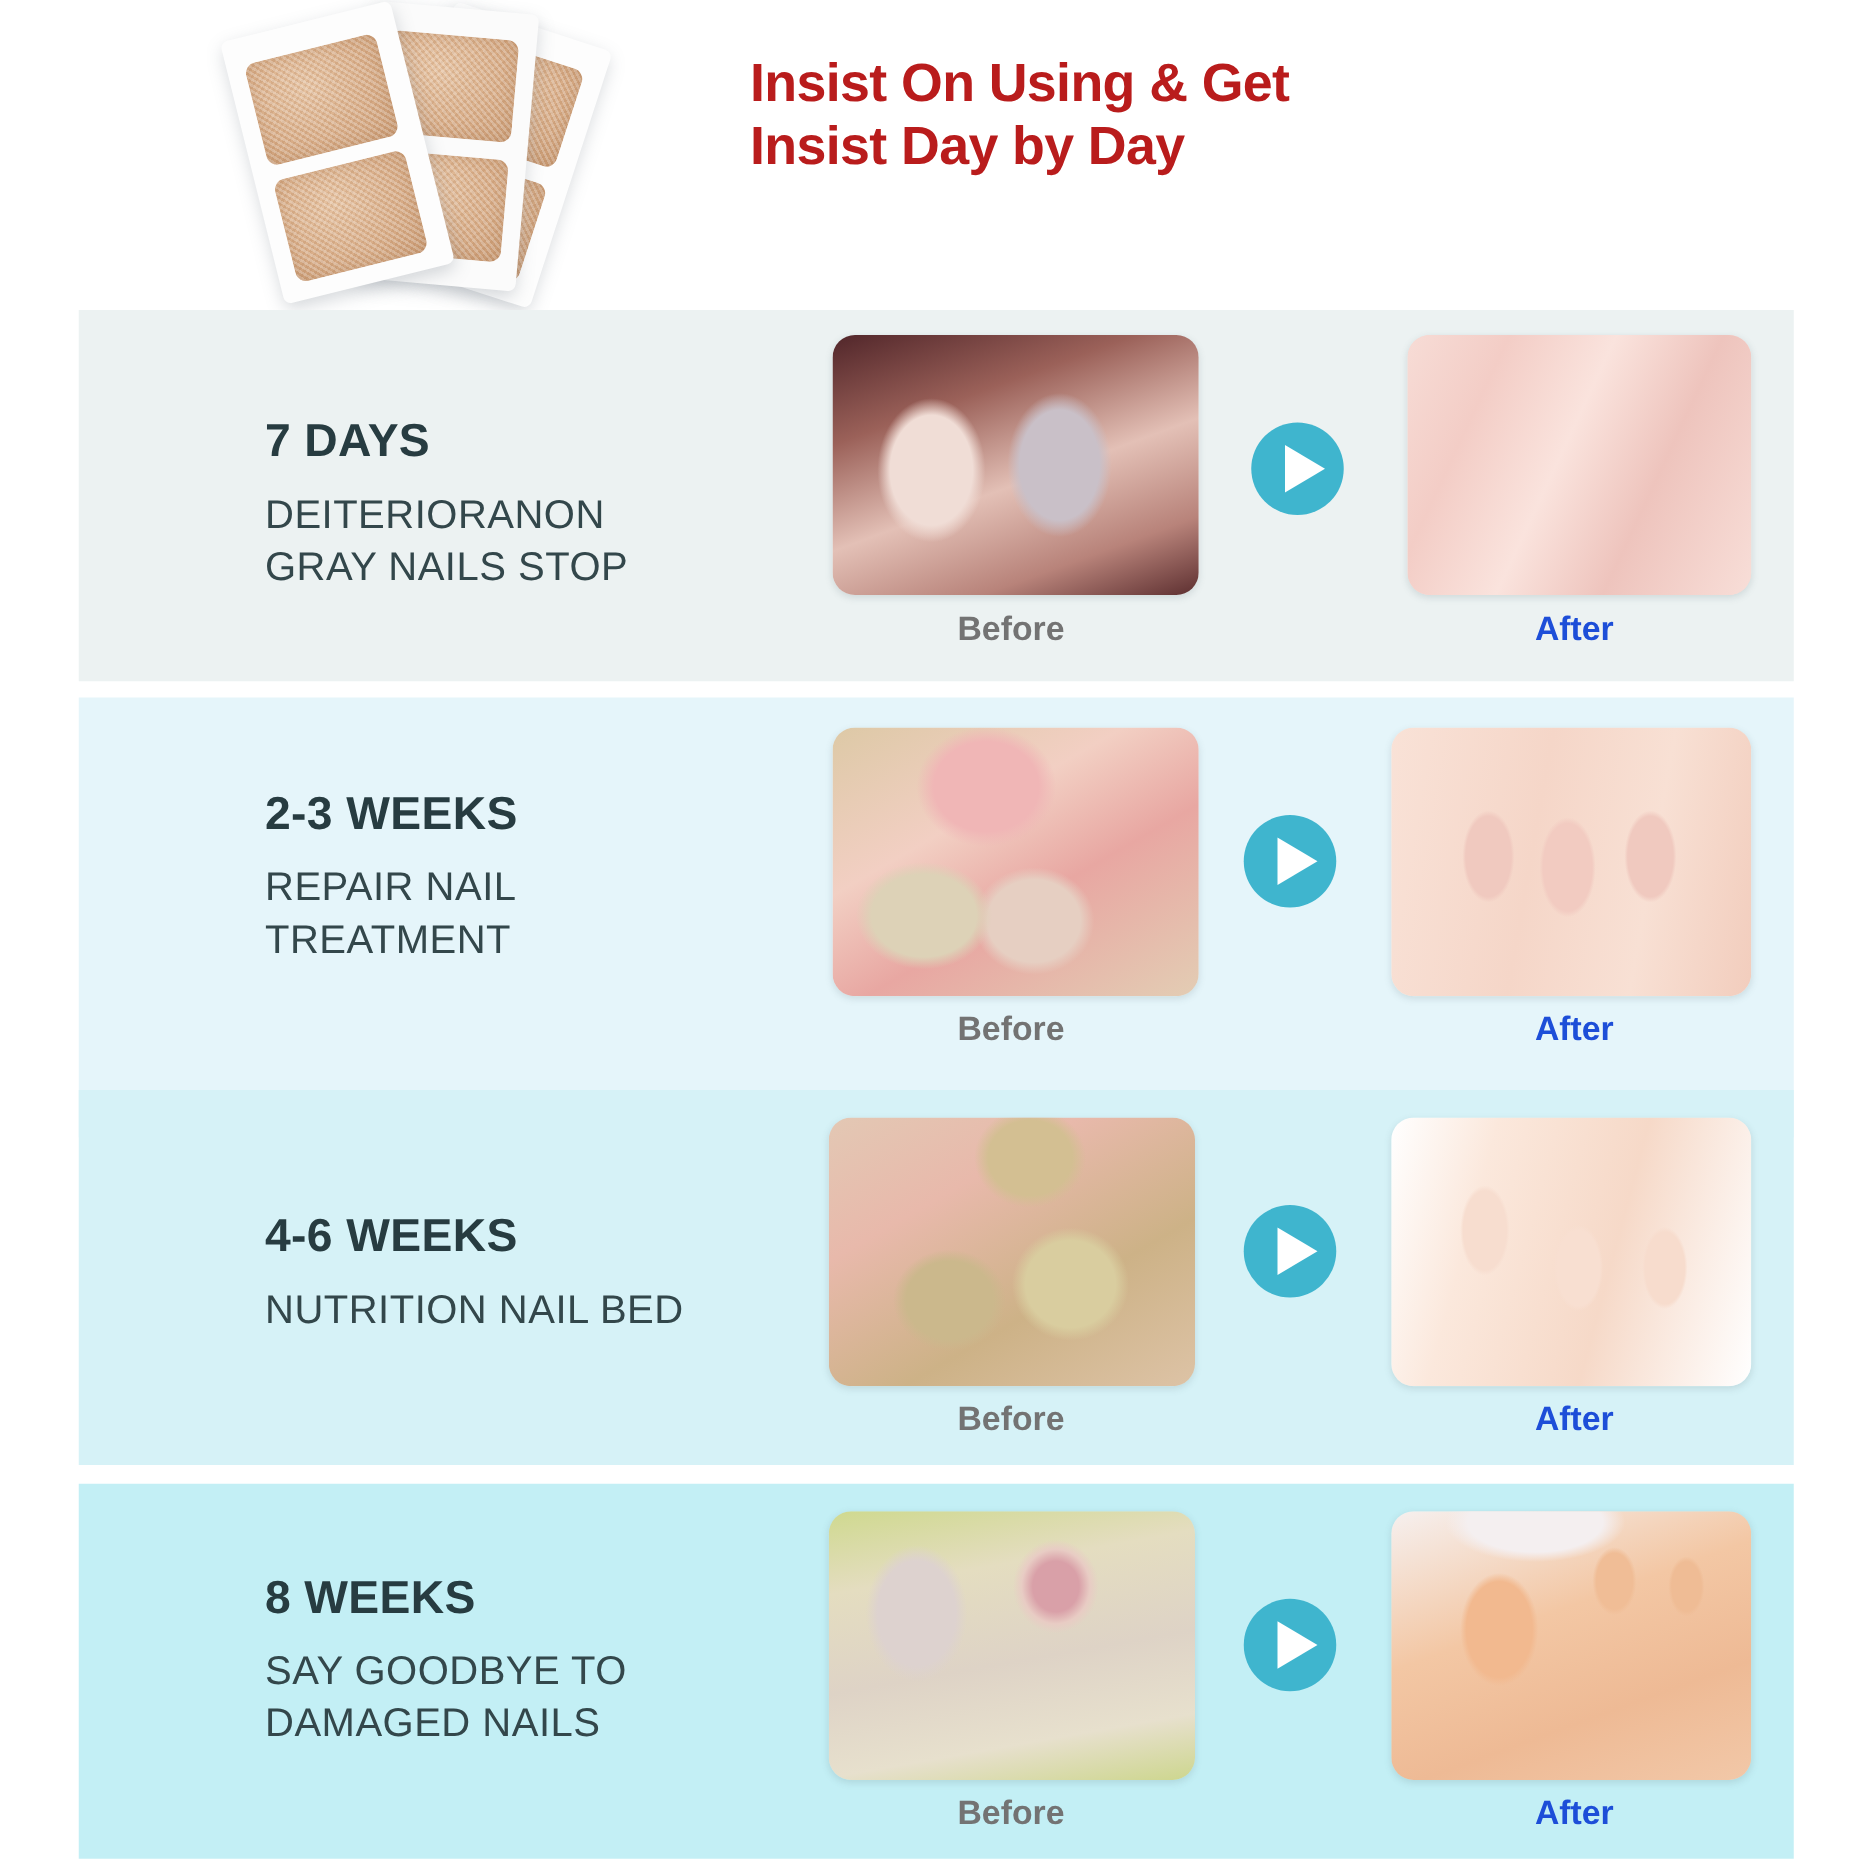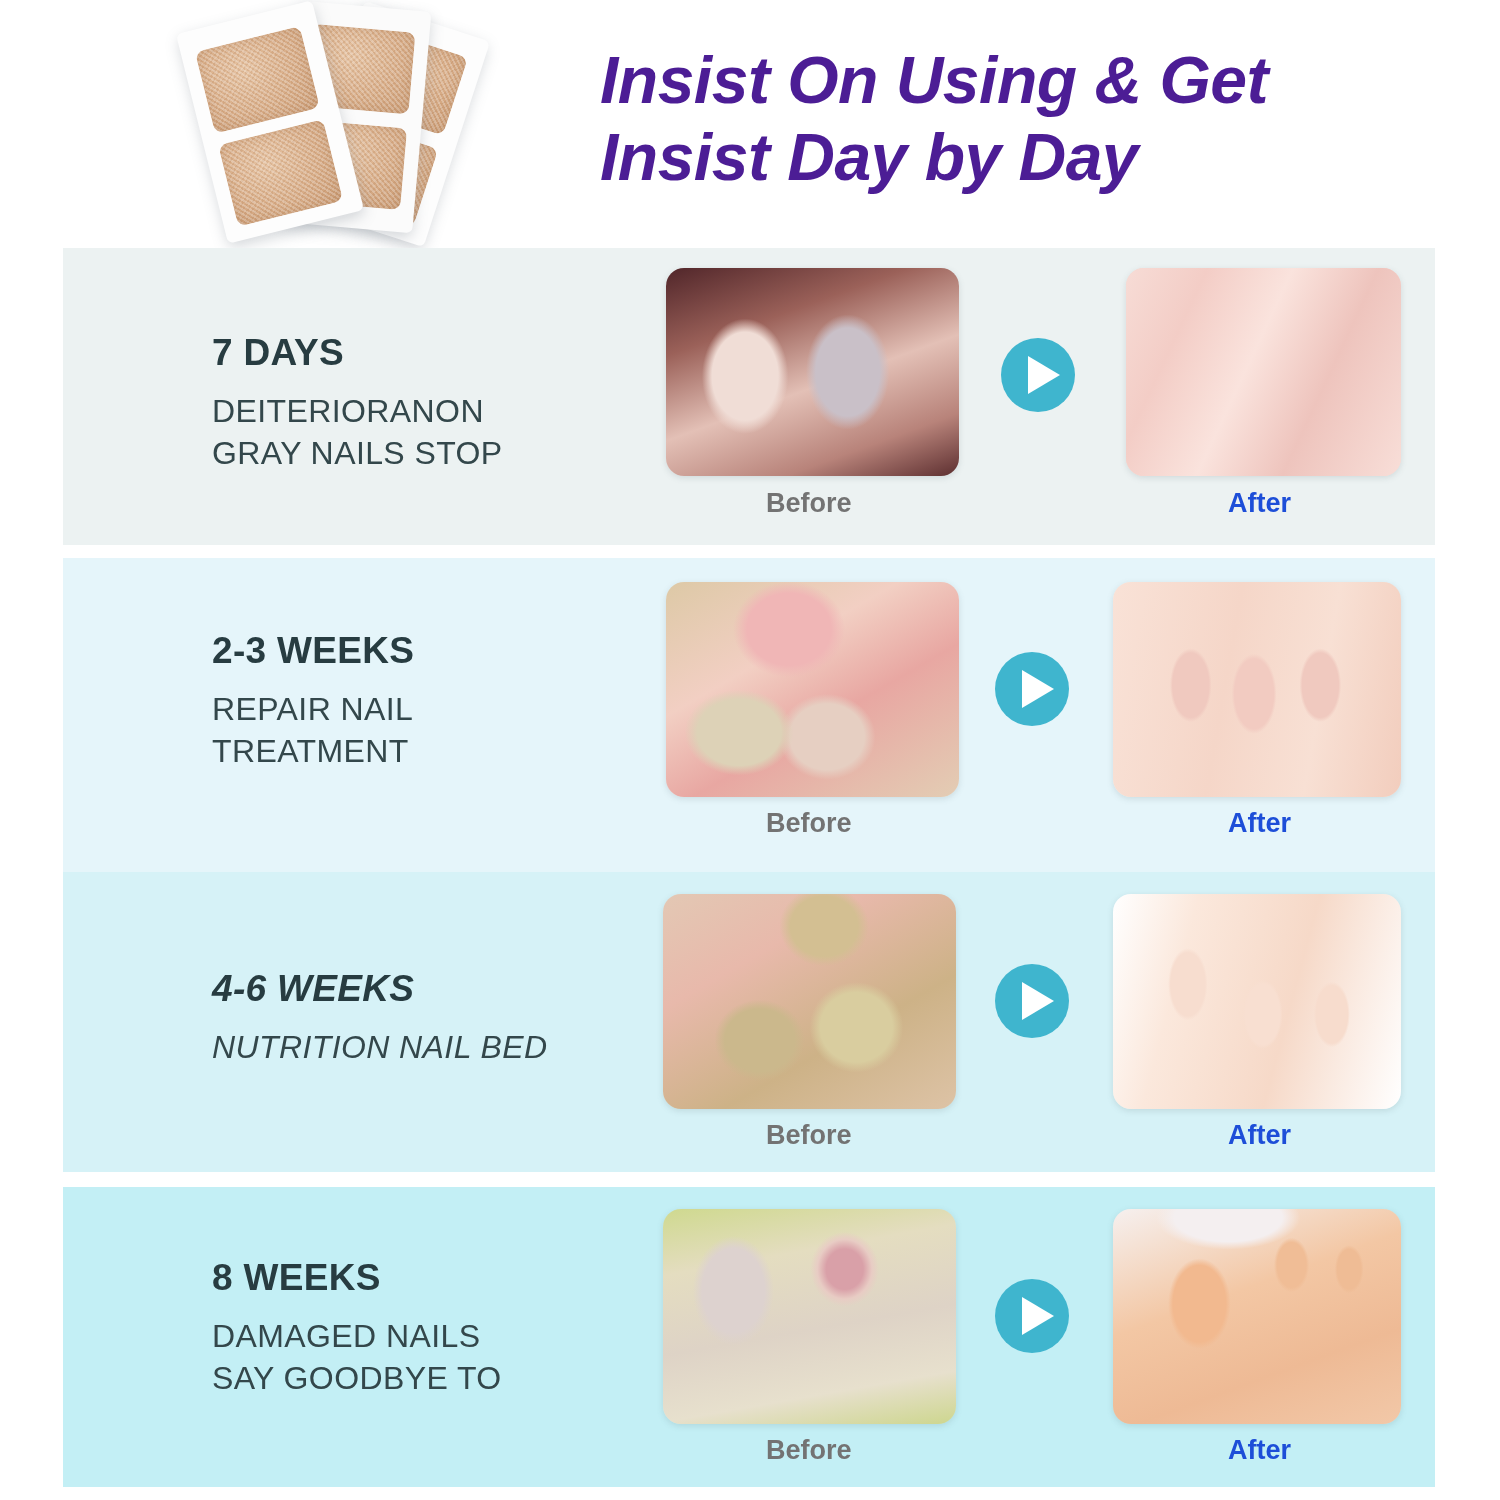--- a/index.html
+++ b/index.html
@@ -27,34 +27,34 @@
       repeating-linear-gradient(-45deg, rgba(180,130,90,.22) 0 2px, rgba(0,0,0,0) 2px 4px),
       radial-gradient(ellipse at 40% 35%, #e6c3a2 0%, #d8ad88 55%, #c99a73 100%);
     box-shadow:inset 0 0 10px rgba(160,110,70,.25);
   }
   .pad.a{ top:22px; } .pad.b{ top:118px; }
   .sheet.s2 .pad{ left:12px; width:104px; height:82px; }
   .sheet.s3 .pad{ left:12px; width:104px; height:82px; }
 
   .title{
     position:absolute; left:600px; top:42px; width:820px;
-    font-size:66px; font-weight:700; line-height:1.17;
-    letter-spacing:-0.5px; color:#4c1d95;font-style:italic;
+    font-size:43px; font-weight:700; line-height:1.17;
+    letter-spacing:-0.5px; color:#b91c1c;
   }
 
   
   .band{ position:absolute; left:63px; width:1372px;padding-left:20px; }
   .band.b1{ top:248px;  height:297px; background:#ecf2f2; }
   .band.b2{ top:558px;  height:352px; background:#e5f5fa; }
   .band.b3{ top:872px;  height:300px; background:#d6f2f7; }
   .band.b4{ top:1187px; height:300px; background:#c3eff5; }
 
   .textcol{ position:absolute; left:149px; }
   .b1 .textcol{ top:84px; } .b2 .textcol{ top:72px; }
-  .b3 .textcol{ top:96px;font-style:italic; } .b4 .textcol{ top:70px; }
+  .b3 .textcol{ top:96px; } .b4 .textcol{ top:70px; }
 
   .stage{ font-size:37px; font-weight:700; color:#273c41; letter-spacing:0.3px; }
   .desc{ margin-top:16px; font-size:32px; font-weight:400; color:#33474b;
          line-height:1.32; letter-spacing:.4px; }
 
   
   .shot{ position:absolute; border-radius:18px; overflow:hidden;
          box-shadow:0 2px 6px rgba(90,110,115,.18); }
   .cap{ position:absolute; font-size:27px; font-weight:700; }
   .cap.before{ color:#737373; }
@@ -215,22 +215,22 @@
       <div class="img ph-a3"></div>
     </div>
     <div class="cap before">Before</div>
     <div class="cap after">After</div>
   </div>
 
   <div class="band b4">
     <div class="textcol">
       <div class="stage">8 WEEKS</div>
       <div class="desc">
+        <div>SAY GOODBYE TO</div>
         <div>DAMAGED NAILS</div>
-        <div>SAY GOODBYE TO</div>
       </div>
     </div>
     <div class="shot before-shot">
       <div class="img ph-b4"></div>
     </div>
     <div class="arrow"></div>
     <div class="shot after-shot">
       <div class="img ph-a4"></div>
     </div>
     <div class="cap before">Before</div>

